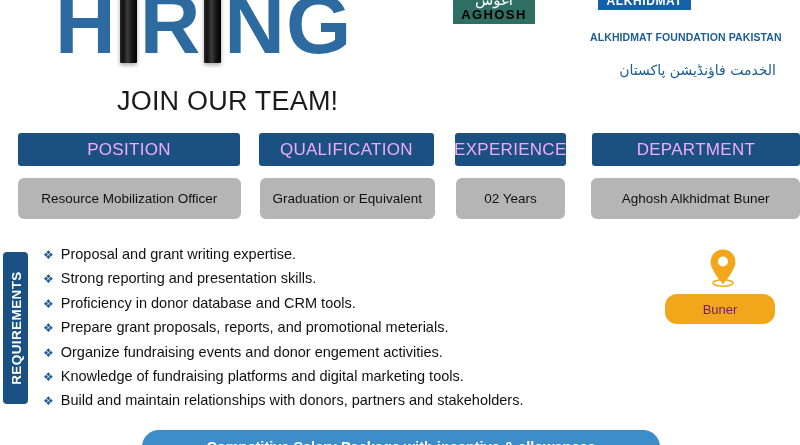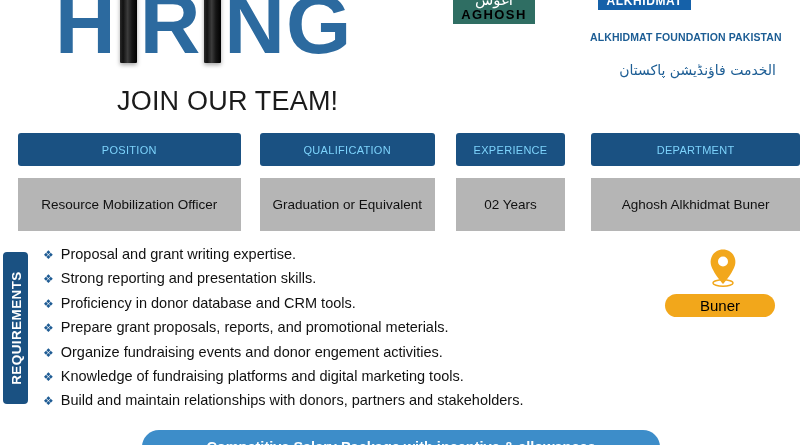--- a/index.html
+++ b/index.html
@@ -177,29 +177,29 @@
   .col-experience   { width: 123px; margin-left: 9px; padding-left: 12px; }
   .col-department   { width: 212px; margin-left: 26px; }
 
   .th {
     background: #1a5182;
     border-radius: 3px;
     height: 33px;
     display: flex;
     align-items: center;
     justify-content: center;
-    color: #7dd3fc;
-    font-size: 11px;
+    color: #f0abfc;
+    font-size: 17px;
     letter-spacing: 0.3px;
     white-space: nowrap;
   }
   .td {
     background: #b5b5b5;
-    border-radius: 0;
-    height: 53px;
+    border-radius: 6px;
+    height: 41px;
     display: flex;
     align-items: center;
     justify-content: center;
     color: #111111;
     font-size: 13.5px;
     white-space: nowrap;
   }
 
   
   .req-tab {
@@ -260,28 +260,28 @@
     left: 42px;
     top: 0;
     width: 32px;
     height: 40px;
   }
   .loc-pill {
     position: absolute;
     left: 0;
     top: 46px;
     width: 110px;
-    height: 23px;
+    height: 30px;
     background: #f2a71b;
     border-radius: 12px;
     display: flex;
     align-items: center;
     justify-content: center;
-    color: #000000;
-    font-size: 15px;
+    color: #701a75;
+    font-size: 13px;
   }
 
   
   .salary-banner {
     position: absolute;
     left: 142px;
     top: 430px;
     width: 518px;
     height: 34px;
     background: #3d8dc9;

